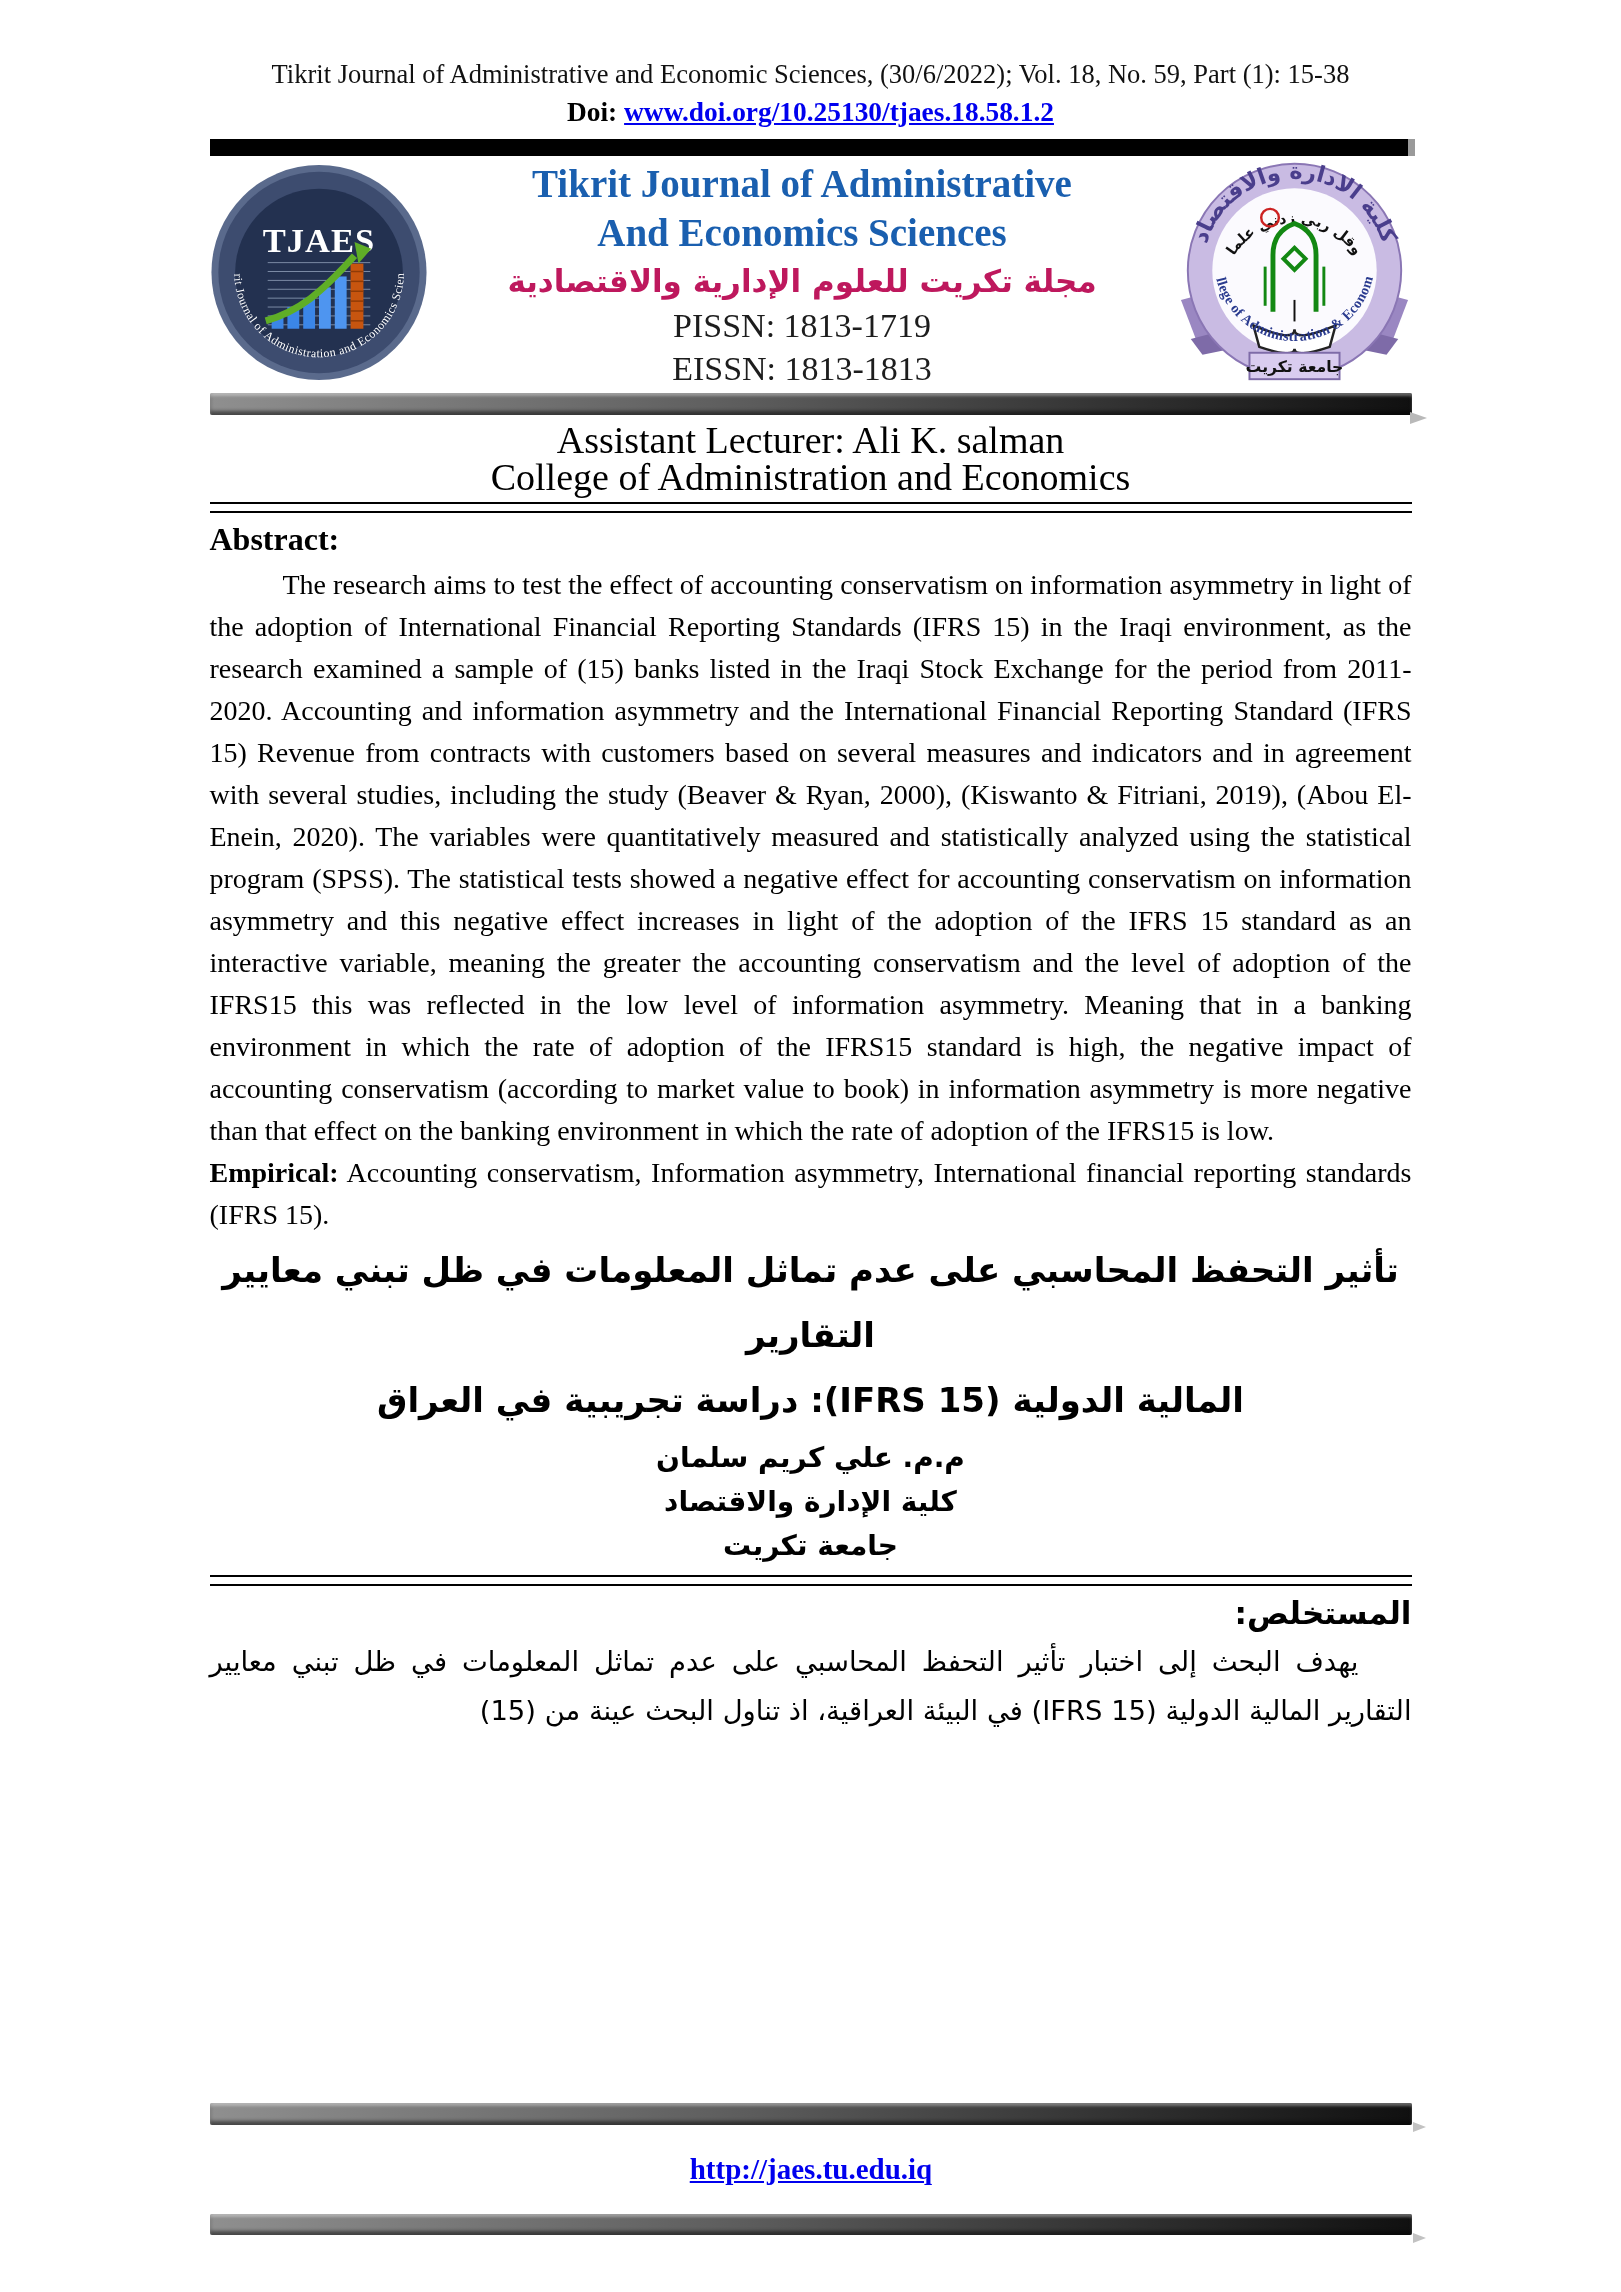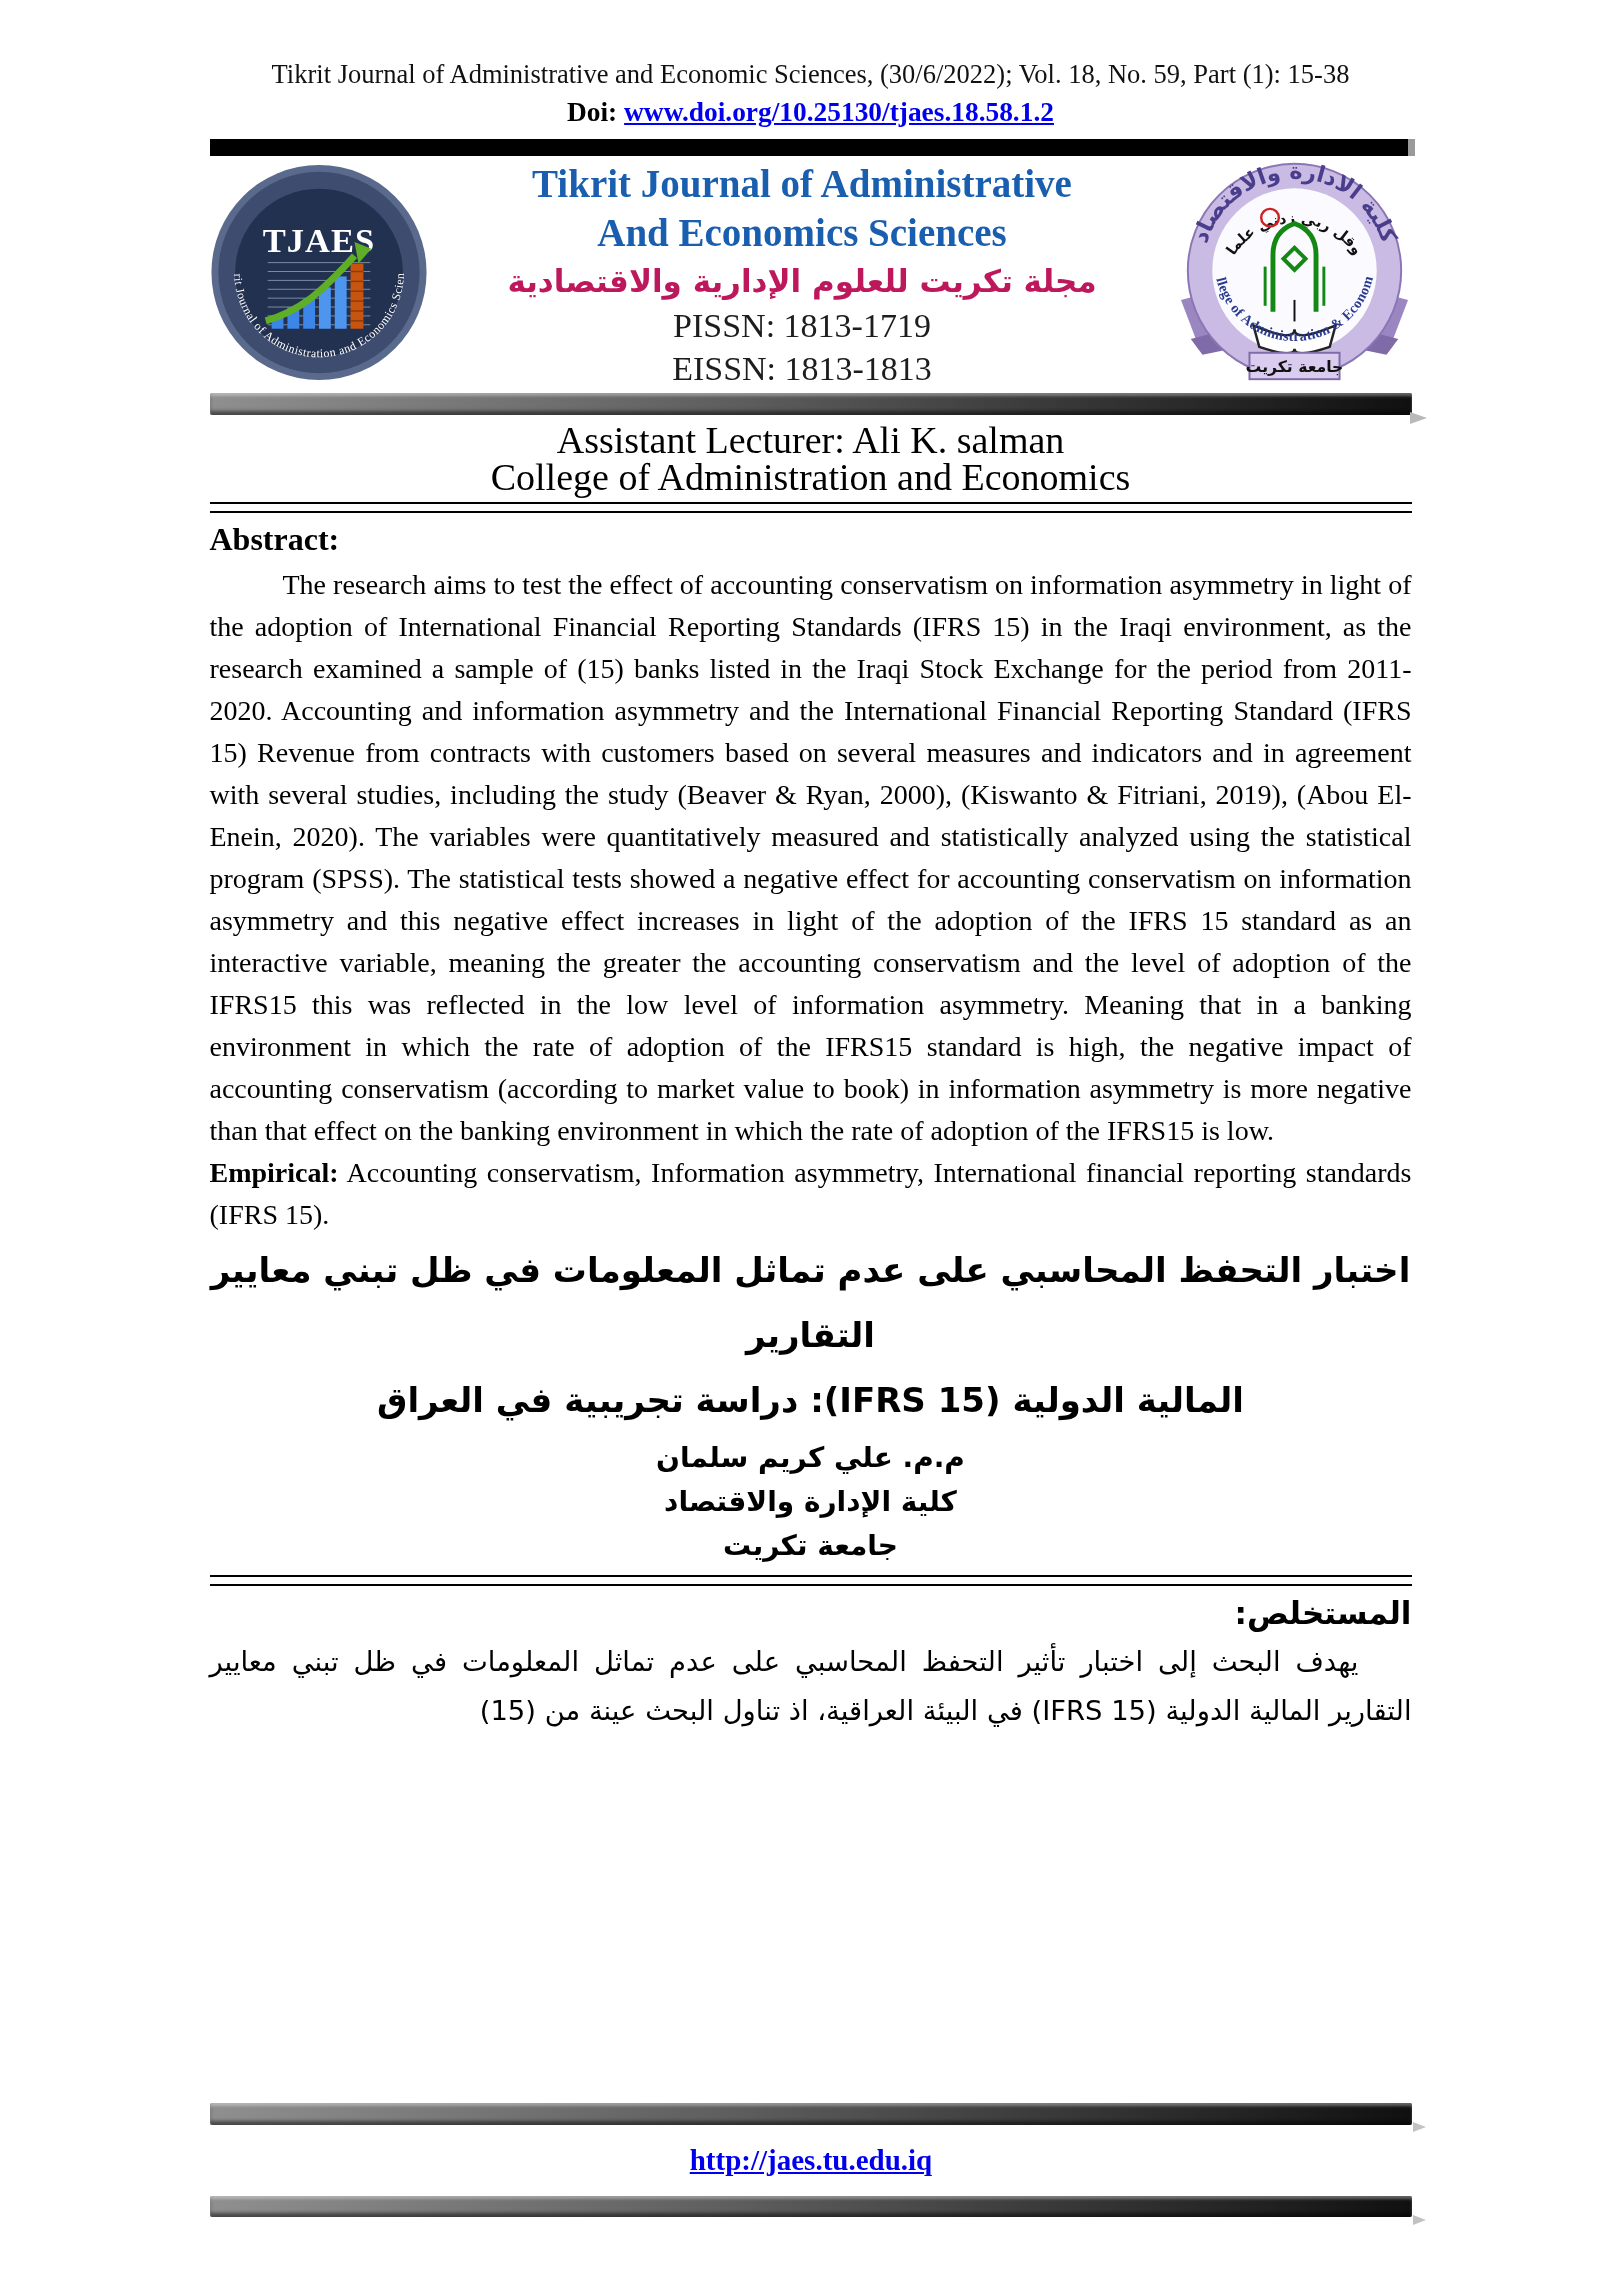--- a/index.html
+++ b/index.html
@@ -54,21 +54,21 @@
   .abs-body-ar { direction:rtl; font-family:"DejaVu Sans",sans-serif;
     font-size:27.4px; text-align:justify; line-height:49px; text-indent:53px; margin-top:2px; }
 
   
   .footer { position:absolute; left:210px; width:1202px; top:2103px; }
   .f-bar { height:21.6px; border-radius:2px;
     background:linear-gradient(90deg,#8f8f8f 0%,#5c5c5c 45%,#101010 100%);
     box-shadow:inset 0 2.9px 2.9px rgba(255,255,255,.35), inset 0 -3.9px 3.9px rgba(0,0,0,.5); position:relative; }
   .f-bar::after { content:""; position:absolute; right:-13.7px; bottom:-7.8px;
     border-left:13.7px solid #c2c2c2; border-top:5.9px solid transparent; border-bottom:5.9px solid transparent; }
-  .footer-link { text-align:center; font-size:29px; line-height:39px; margin:16px 0; }
+  .footer-link { text-align:center; font-size:29px; line-height:39px; margin:25px 0; }
 </style>
 </head>
 <body>
 
 <div class="page">
   <div class="content">
 
     <div class="citation">Tikrit Journal of Administrative and Economic Sciences, (30/6/2022); Vol. 18, No. 59, Part (1): 15-38</div>
 
     <div class="doi-line"><span>Doi: </span><a href="#">www.doi.org/10.25130/tjaes.18.58.1.2</a></div>
@@ -175,21 +175,21 @@
 
     <div class="rule-dbl"></div>
 
     <div class="abs-head">Abstract:</div>
 
     <p class="abs-body">The research aims to test the effect of accounting conservatism on information asymmetry in light of the adoption of International Financial Reporting Standards (IFRS 15) in the Iraqi environment, as the research examined a sample of (15) banks listed in the Iraqi Stock Exchange for the period from 2011-2020. Accounting and information asymmetry and the International Financial Reporting Standard (IFRS 15) Revenue from contracts with customers based on several measures and indicators and in agreement with several studies, including the study (Beaver &amp; Ryan, 2000), (Kiswanto &amp; Fitriani, 2019), (Abou El-Enein, 2020). The variables were quantitatively measured and statistically analyzed using the statistical program (SPSS). The statistical tests showed a negative effect for accounting conservatism on information asymmetry and this negative effect increases in light of the adoption of the IFRS 15 standard as an interactive variable, meaning the greater the accounting conservatism and the level of adoption of the IFRS15 this was reflected in the low level of information asymmetry. Meaning that in a banking environment in which the rate of adoption of the IFRS15 standard is high, the negative impact of accounting conservatism (according to market value to book) in information asymmetry is more negative than that effect on the banking environment in which the rate of adoption of the IFRS15 is low.</p>
 
     <p class="keywords"><b>Empirical:</b><span> Accounting conservatism, Information asymmetry, International financial reporting standards (IFRS 15).</span></p>
 
     <div class="title-ar">
-      <div>اختبار التحفظ المحاسبي على عدم تماثل المعلومات في ظل تبني معايير التقارير</div>
+      <div>تأثير التحفظ المحاسبي على عدم تماثل المعلومات في ظل تبني معايير التقارير</div>
       <div>المالية الدولية (IFRS 15): دراسة تجريبية في العراق</div>
     </div>
 
     <div class="byline-ar">
       <div>م.م. علي كريم سلمان</div>
       <div>كلية الإدارة والاقتصاد</div>
       <div>جامعة تكريت</div>
     </div>
 
     <div class="rule-dbl"></div>

